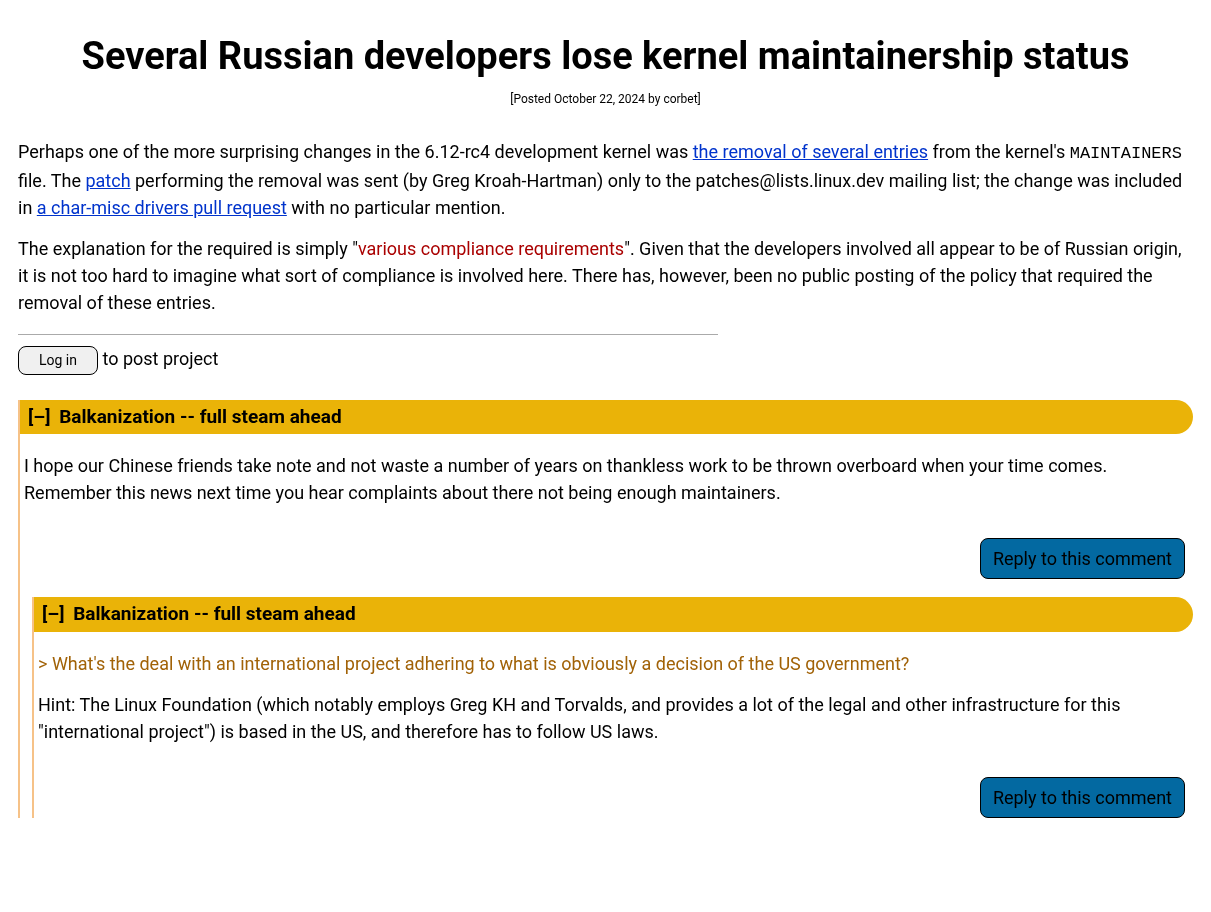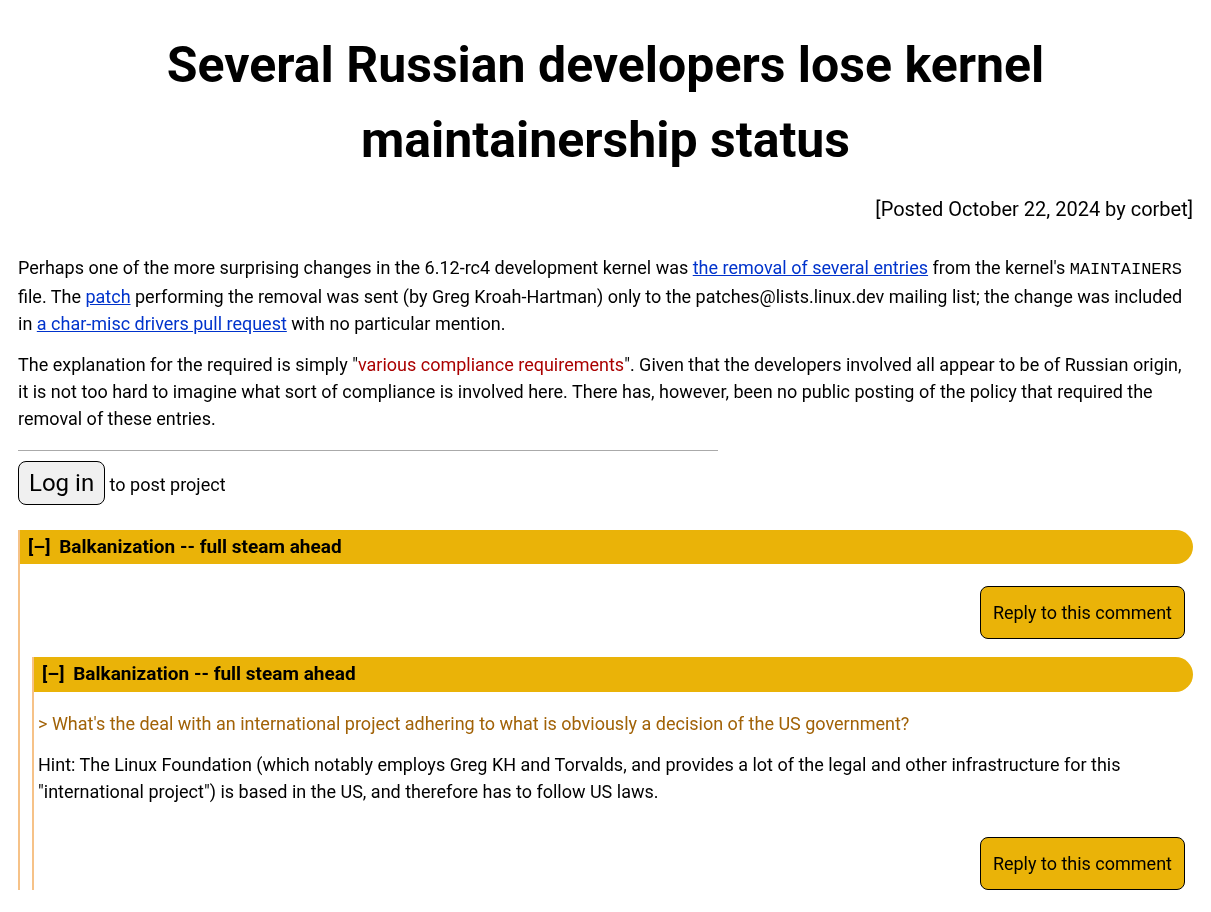--- a/index.html
+++ b/index.html
@@ -6,27 +6,27 @@
       font-family: -apple-system, BlinkMacSystemFont, "Segoe UI", Roboto, "Helvetica Neue", Arial, sans-serif;
       margin: 0;
       padding: 18px;
       color: #000;
       background: #fff;
       font-size: 18px;
       line-height: 1.5;
     }
     h1 {
       text-align: center;
-      font-size: 50px;
+      font-size: 38px;
       font-weight: bold;
-      margin: 10px 0 16px 0;
+      margin: 10px 0 5px 0;
     }
     .byline {
-      text-align: right;
-      font-size: 20px;
+      text-align: center;
+      font-size: 12px;
       margin-bottom: 30px;
     }
     p {
       margin: 14px 0;
     }
     a {
       color: #0033cc;
       text-decoration: underline;
     }
     tt, code {
@@ -39,23 +39,23 @@
     hr {
       border: none;
       border-top: 1px solid #aaa;
       width: 700px;
       margin: 18px 0 10px 0;
     }
     .btn {
       display: inline-block;
       border: 1.5px solid #000;
       border-radius: 8px;
-      padding: 3px 10px;
+      padding: 3px 20px;
       background: #f0f0f0;
-      font-size: 24px;
+      font-size: 14px;
       cursor: pointer;
     }
     .login-line {
       margin: 10px 0 25px 0;
     }
     .comment-box {
       border-left: 2px solid #f6c288;
       margin-top: 18px;
       padding-left: 0;
     }
@@ -82,22 +82,22 @@
       padding: 4px 8px 4px 4px;
     }
     .reply-line {
       text-align: right;
       margin: 14px 8px 8px 0;
     }
     .reply-btn {
       display: inline-block;
       border: 1.5px solid #000;
       border-radius: 8px;
-      padding: 12px 12px;
-      background: #eab308;
+      padding: 6px 12px;
+      background: #0369a1;
       font-size: 18px;
       cursor: pointer;
     }
     .quoted {
       color: #a16207;
     }
     .nested {
       margin-left: 12px;
     }
   </style>
@@ -120,20 +120,21 @@
 <div class="login-line">
   <span class="btn">Log in</span><span> to post project</span>
 </div>
 
 <div class="comment-box">
   <div class="comment-header">
     <span class="collapse-toggle">[–]</span>
     <span>Balkanization -- full steam ahead</span>
   </div>
   <div class="comment-body">
+    <p>I hope our Chinese friends take note and not waste a number of years on thankless work to be thrown overboard when your time comes. Remember this news next time you hear complaints about there not being enough maintainers.</p>
   </div>
   <div class="reply-line">
     <span class="reply-btn">Reply to this comment</span>
   </div>
 
   <div class="comment-box nested">
     <div class="comment-header">
       <span class="collapse-toggle">[–]</span>
       <span>Balkanization -- full steam ahead</span>
     </div>

